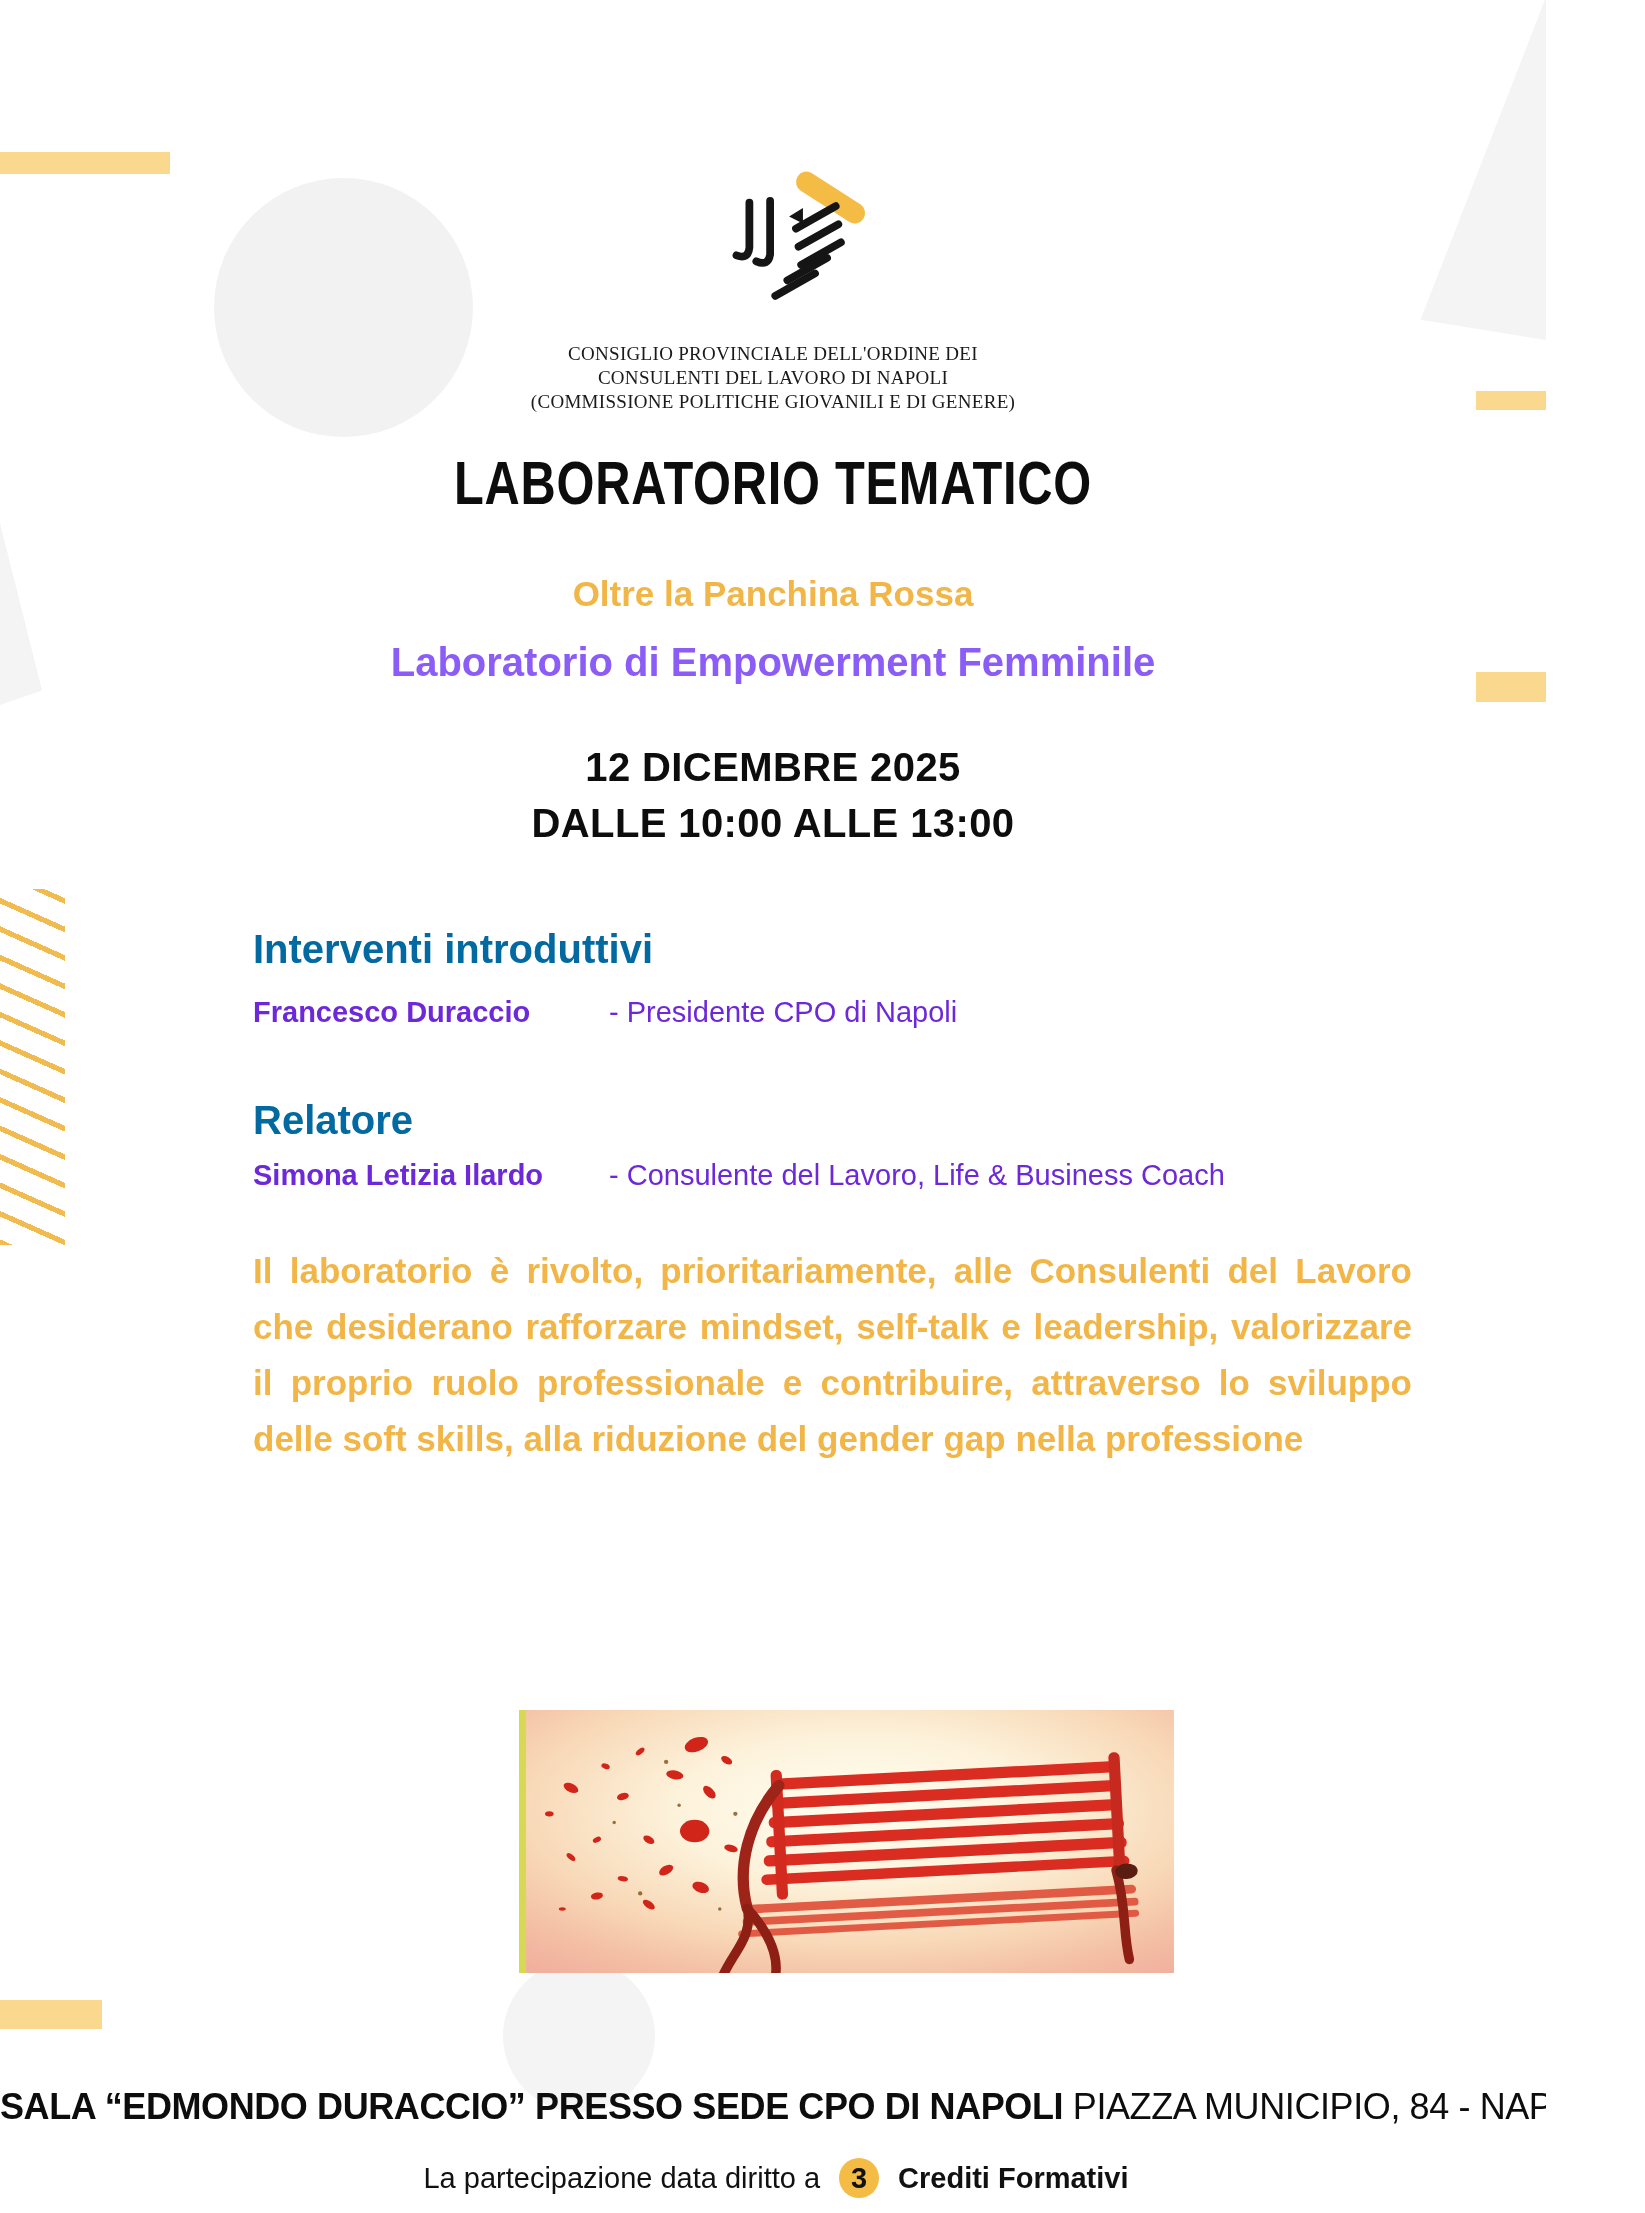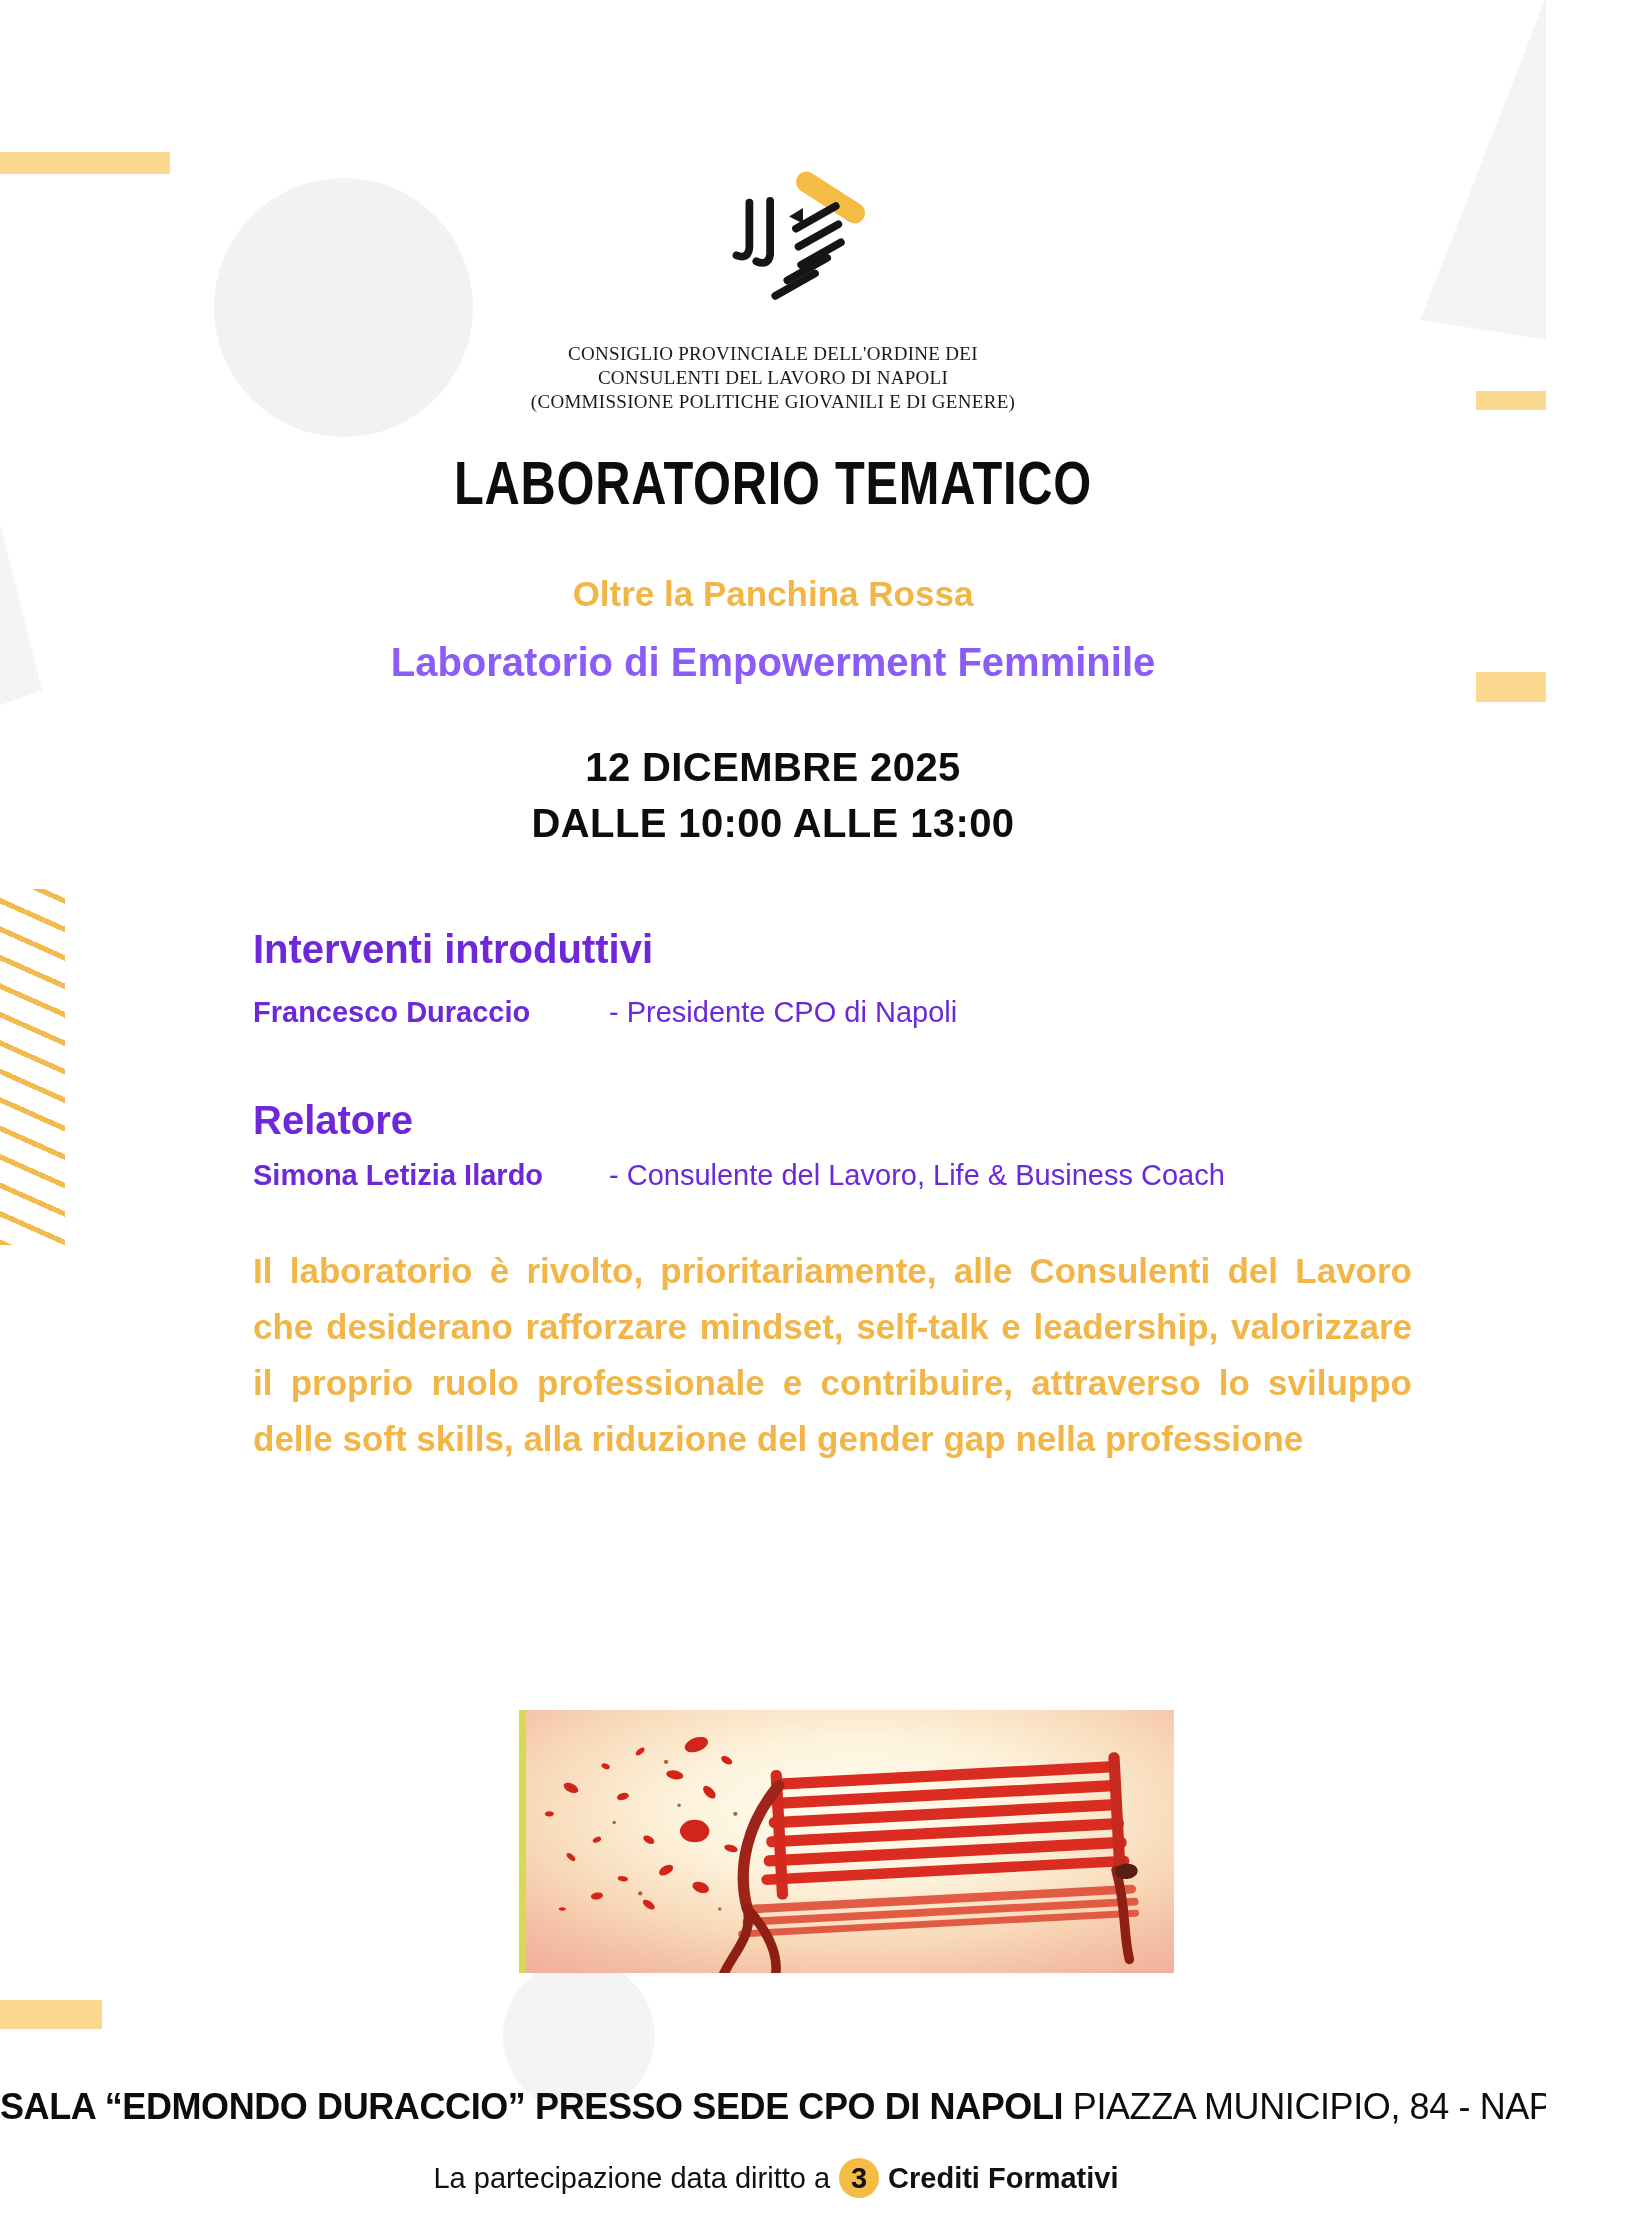--- a/index.html
+++ b/index.html
@@ -29,38 +29,38 @@
       font-family:"Liberation Serif","DejaVu Serif",serif;font-size:19px;line-height:24px;
       letter-spacing:0.3px;color:#1a1a1a;}
   
   .center{position:absolute;left:0;right:0;text-align:center;z-index:1;}
   .kicker{top:448px;font-size:61px;font-weight:700;color:#0d0d0d;transform:scaleX(.8);letter-spacing:0.9px;}
   .title{top:574px;font-size:35px;font-weight:700;color:#F1B647;}
   .subtitle{top:640px;font-size:40px;font-weight:700;color:#8b5cf6;}
   .date-line{top:745px;font-size:40px;font-weight:700;color:#0d0d0d;letter-spacing:0.4px;}
   .time-line{top:801px;font-size:40px;font-weight:700;color:#0d0d0d;letter-spacing:0.4px;}
   
-  .section-heading{position:absolute;left:253px;font-size:40px;font-weight:700;color:#6d28d9;z-index:1;}
+  .section-heading{position:absolute;left:253px;font-size:40px;font-weight:700;color:#0369a1;z-index:1;}
   .h-intro{top:927px;}
   .h-relatore{top:1098px;}
   .speaker-row{position:absolute;left:253px;width:1163px;display:flex;z-index:1;
       font-size:29px;color:#6d28d9;}
   .row-1{top:996px;} .row-2{top:1034px;} .row-3{top:1159px;}
   .speaker-name{font-weight:700;width:356px;flex:none;}
   .speaker-role{font-weight:400;}
   .paragraph{position:absolute;left:253px;top:1243px;width:1159px;z-index:1;
       font-size:35px;font-weight:700;line-height:56px;color:#F1B647;
       text-align:justify;text-align-last:left;}
   
   .bench-wrap{position:absolute;left:519px;top:1710px;width:655px;height:263px;z-index:1;}
   
   .venue{top:2086px;font-size:36px;letter-spacing:-0.4px;white-space:nowrap;color:#0d0d0d;}
   .venue .b{font-weight:700;}
   .credits{position:absolute;left:0;right:0;top:2158px;z-index:1;display:flex;
-      justify-content:center;align-items:center;gap:9px;font-size:29px;color:#111;padding-left:6px;}
+      justify-content:center;align-items:center;gap:19px;font-size:29px;color:#111;padding-left:6px;}
   .credits .badge{width:40px;height:40px;border-radius:50%;background:#F5BC45;flex:none;
       display:flex;align-items:center;justify-content:center;font-weight:700;color:#111;}
   .credits .b{font-weight:700;}
 </style>
 </head>
 <body>
 
 <div class="page">
 
   <div class="decor bar bar-top-left"></div>

